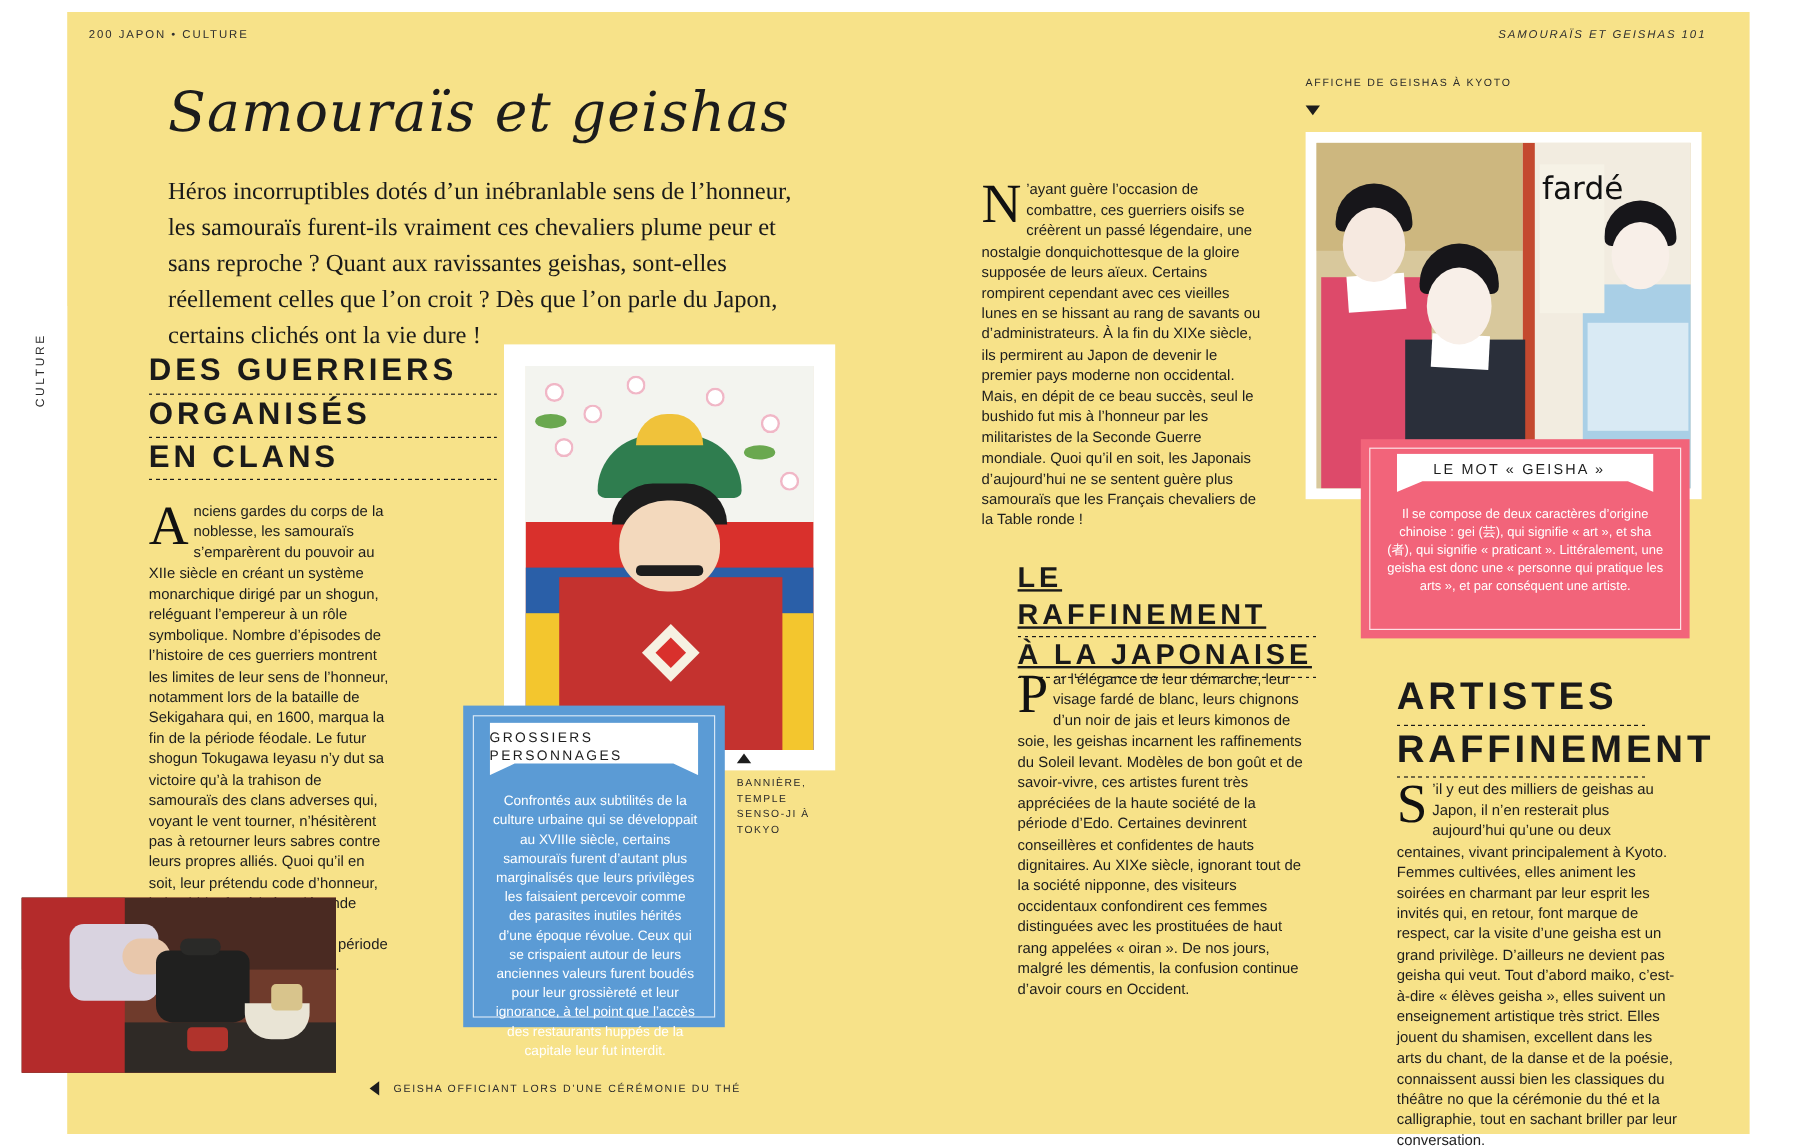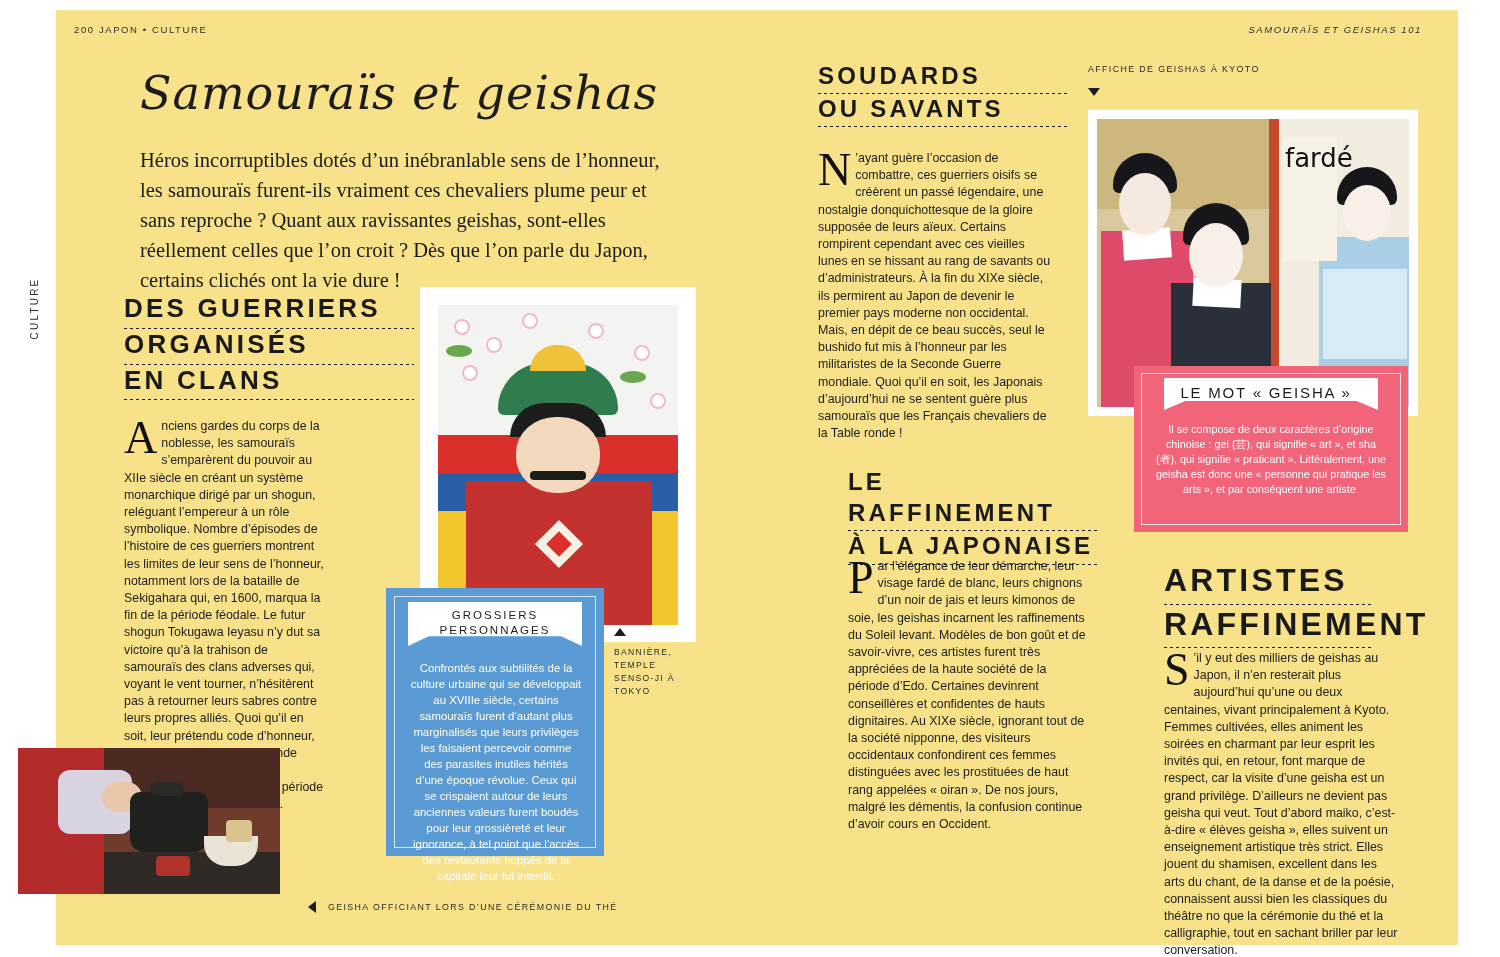--- a/index.html
+++ b/index.html
@@ -68,21 +68,21 @@
     line-height:1.30;
   }
   .sec-head span.ln { display:block; position:relative; padding-bottom:2px; }
   .sec-head span.ln:after{
     content:""; position:absolute; left:0; right:0; bottom:-1px; height:1px;
     background:repeating-linear-gradient(to right,#1a1a1a 0 3px, transparent 3px 6px);
   }
 
   #h-guerriers { position:absolute; left:124px; top:292px; font-size:26px; width:290px; }
   #h-soudards { position:absolute; left:818px; top:60px; font-size:24px; width:250px; }
-  #h-raffinement { position:absolute; left:848px; top:466px; font-size:24px; width:250px; }
+  #h-raffinement { position:absolute; left:848px; top:466px; font-size:24px; width:250px;text-decoration:underline; }
   #h-artistes { position:absolute; left:1164px; top:560px; font-size:32px; width:210px; }
 
   
   .bodycol {
     font-family:"Liberation Sans", sans-serif;
     font-size:12.4px;
     line-height:17.2px;
     color:#1d1d1d;
     text-align:left;
   }
@@ -146,21 +146,21 @@
     position:absolute; left:8px; top:8px; right:8px; bottom:8px;
     border:1px solid rgba(255,255,255,0.75);
   }
   .ribbon {
     position:absolute; left:22px; top:14px; width:174px; height:44px;
     background:#ffffff;
     clip-path:polygon(0 0,100% 0,100% 100%,88% 78%,12% 78%,0 100%);
   }
   .ribbon-text {
     position:absolute; left:22px; top:20px; width:174px;
-    text-align:center; font-size:11.5px; letter-spacing:2px; line-height:15px; color:#1d1d1d;
+    font-size:11.5px; letter-spacing:2px; line-height:15px; color:#1d1d1d;
   }
   .blue-body {
     position:absolute; left:24px; top:72px; width:172px;
     font-size:11.4px; line-height:16px; color:#ffffff; text-align:center;
   }
 
   
   .tea-photo {
     position:absolute; left:18px; top:748px; width:262px; height:146px;
     background:#7a2f23; overflow:hidden;
@@ -228,21 +228,21 @@
     background:#f2647a;
   }
   .pink-inner { position:absolute; left:7px; top:7px; right:7px; bottom:7px; border:1px solid rgba(255,255,255,0.8); }
   .pink-ribbon {
     position:absolute; left:30px; top:12px; width:214px; height:32px;
     background:#ffffff;
     clip-path:polygon(0 0,100% 0,100% 100%,90% 72%,10% 72%,0 100%);
   }
   .pink-ribbon-text {
     position:absolute; left:30px; top:18px; width:204px; text-align:center;
-    font-size:15px; letter-spacing:1.8px; color:#1d1d1d;
+    font-size:12px; letter-spacing:1.8px; color:#1d1d1d;
   }
   .pink-body {
     position:absolute; left:22px; top:56px; width:230px;
     font-size:10.8px; line-height:15px; color:#ffffff; text-align:center;
   }
 </style>
 </head>
 <body>
 
 <div id="page">
@@ -321,24 +321,20 @@
     <div class="tp-tray"></div>
     <div class="tp-pot"></div>
     <div class="tp-potlid"></div>
     <div class="tp-bowl"></div>
     <div class="tp-whisk"></div>
     <div class="tp-cup"></div>
   </div>
   <div class="tri-left"></div>
   <div class="caption-tea">GEISHA OFFICIANT LORS D’UNE CÉRÉMONIE DU THÉ</div>
 
-  <div class="sec-head" id="h-soudards">
-    <span class="ln">SOUDARDS</span>
-    <span class="ln">OU SAVANTS</span>
-  </div>
   <div class="bodycol" id="col-soudards">
     <span class="dcap">N</span><span>’ayant guère l’occasion de combattre, ces guerriers oisifs se créèrent un passé légendaire, une nostalgie donquichottesque de la gloire supposée de leurs aïeux. Certains rompirent cependant avec ces vieilles lunes en se hissant au rang de savants ou d’administrateurs. À la fin du XIXe siècle, ils permirent au Japon de devenir le premier pays moderne non occidental. Mais, en dépit de ce beau succès, seul le bushido fut mis à l’honneur par les militaristes de la Seconde Guerre mondiale. Quoi qu’il en soit, les Japonais d’aujourd’hui ne se sentent guère plus samouraïs que les Français chevaliers de la Table ronde !</span>
   </div>
 
   <div class="sec-head" id="h-raffinement">
     <span class="ln">LE RAFFINEMENT</span>
     <span class="ln">À LA JAPONAISE</span>
   </div>
   <div class="bodycol" id="col-raffinement">
     <span class="dcap">P</span><span>ar l’élégance de leur démarche, leur visage fardé de blanc, leurs chignons d’un noir de jais et leurs kimonos de soie, les geishas incarnent les raffinements du Soleil levant. Modèles de bon goût et de savoir-vivre, ces artistes furent très appréciées de la haute société de la période d’Edo. Certaines devinrent conseillères et confidentes de hauts dignitaires. Au XIXe siècle, ignorant tout de la société nipponne, des visiteurs occidentaux confondirent ces femmes distinguées avec les prostituées de haut rang appelées « oiran ». De nos jours, malgré les démentis, la confusion continue d’avoir cours en Occident.</span>

